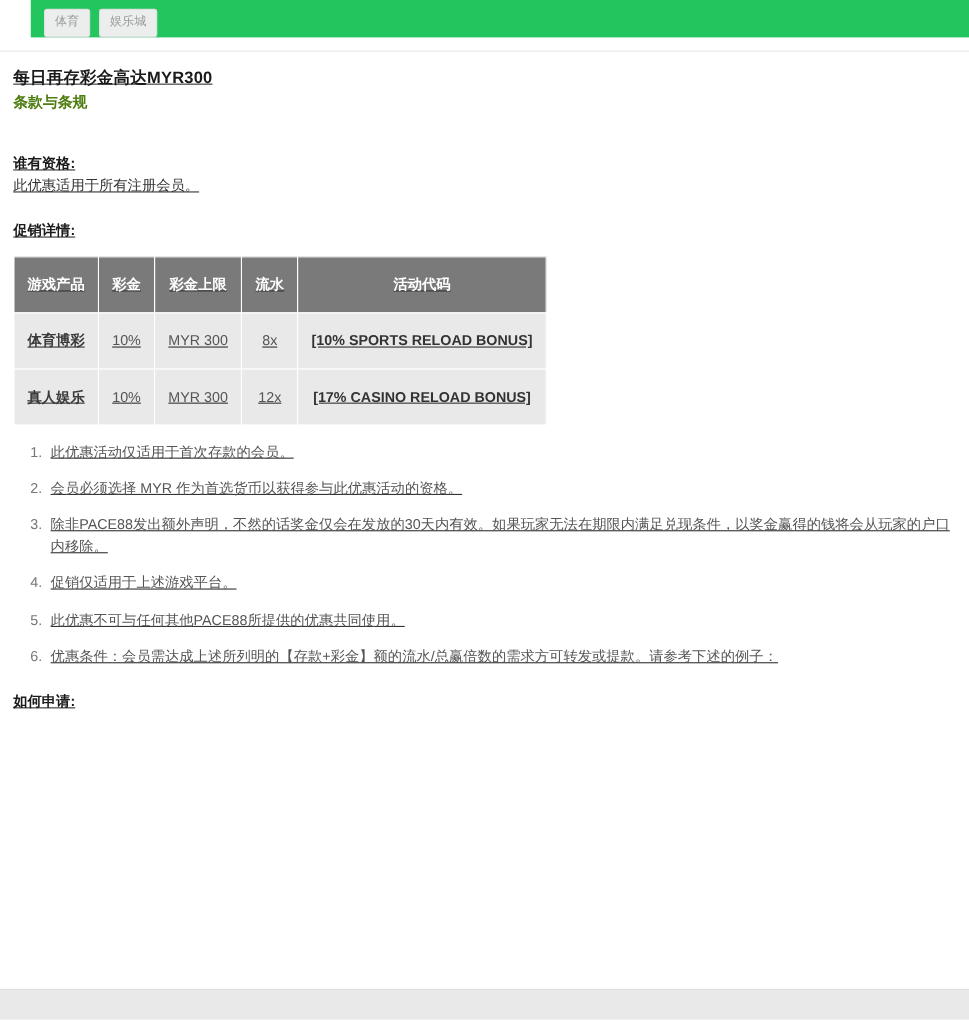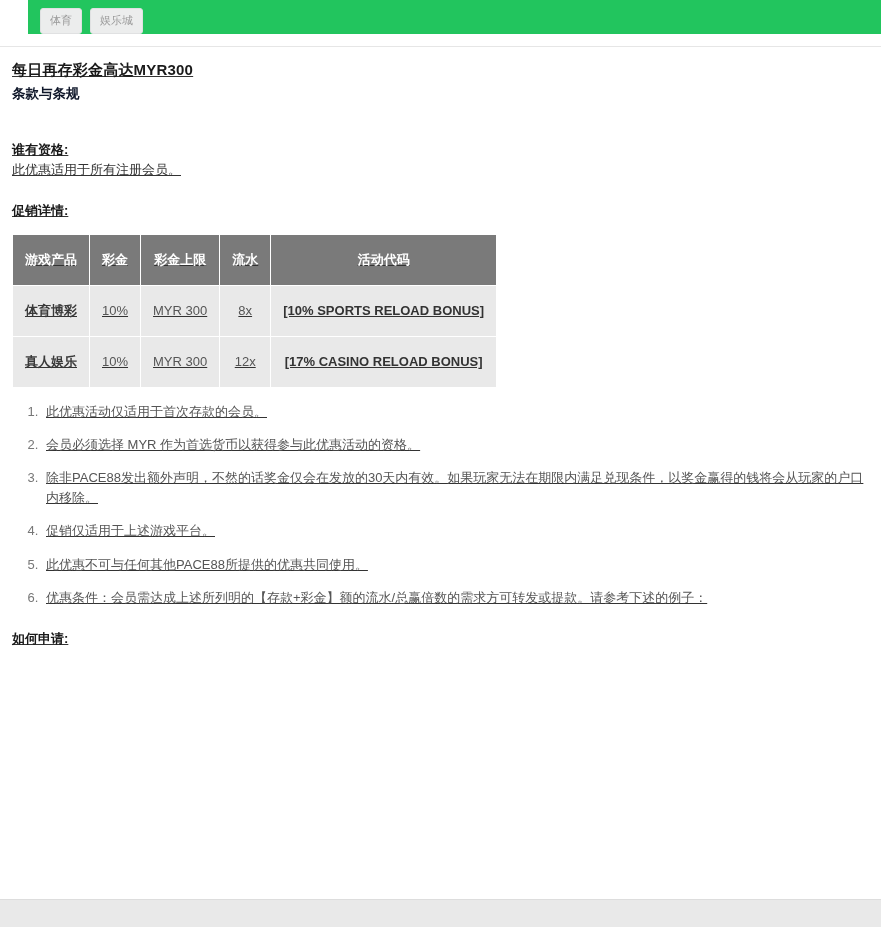--- a/index.html
+++ b/index.html
@@ -51,21 +51,21 @@
     text-decoration: underline;
   }
   h1.title {
     font-size: 15px;
     font-weight: bold;
     color: #1a1a1a;
     margin: 0 0 4px 0;
     letter-spacing: .2px;
   }
   .terms-link {
-    color: #0f172a;
+    color: #4d7c0f;
     font-size: 13.5px;
     font-weight: bold;
     text-decoration: none;
     display: inline-block;
     margin-bottom: 16px;
     cursor: pointer;
   }
   .section-head {
     font-size: 13px;
     font-weight: bold;

